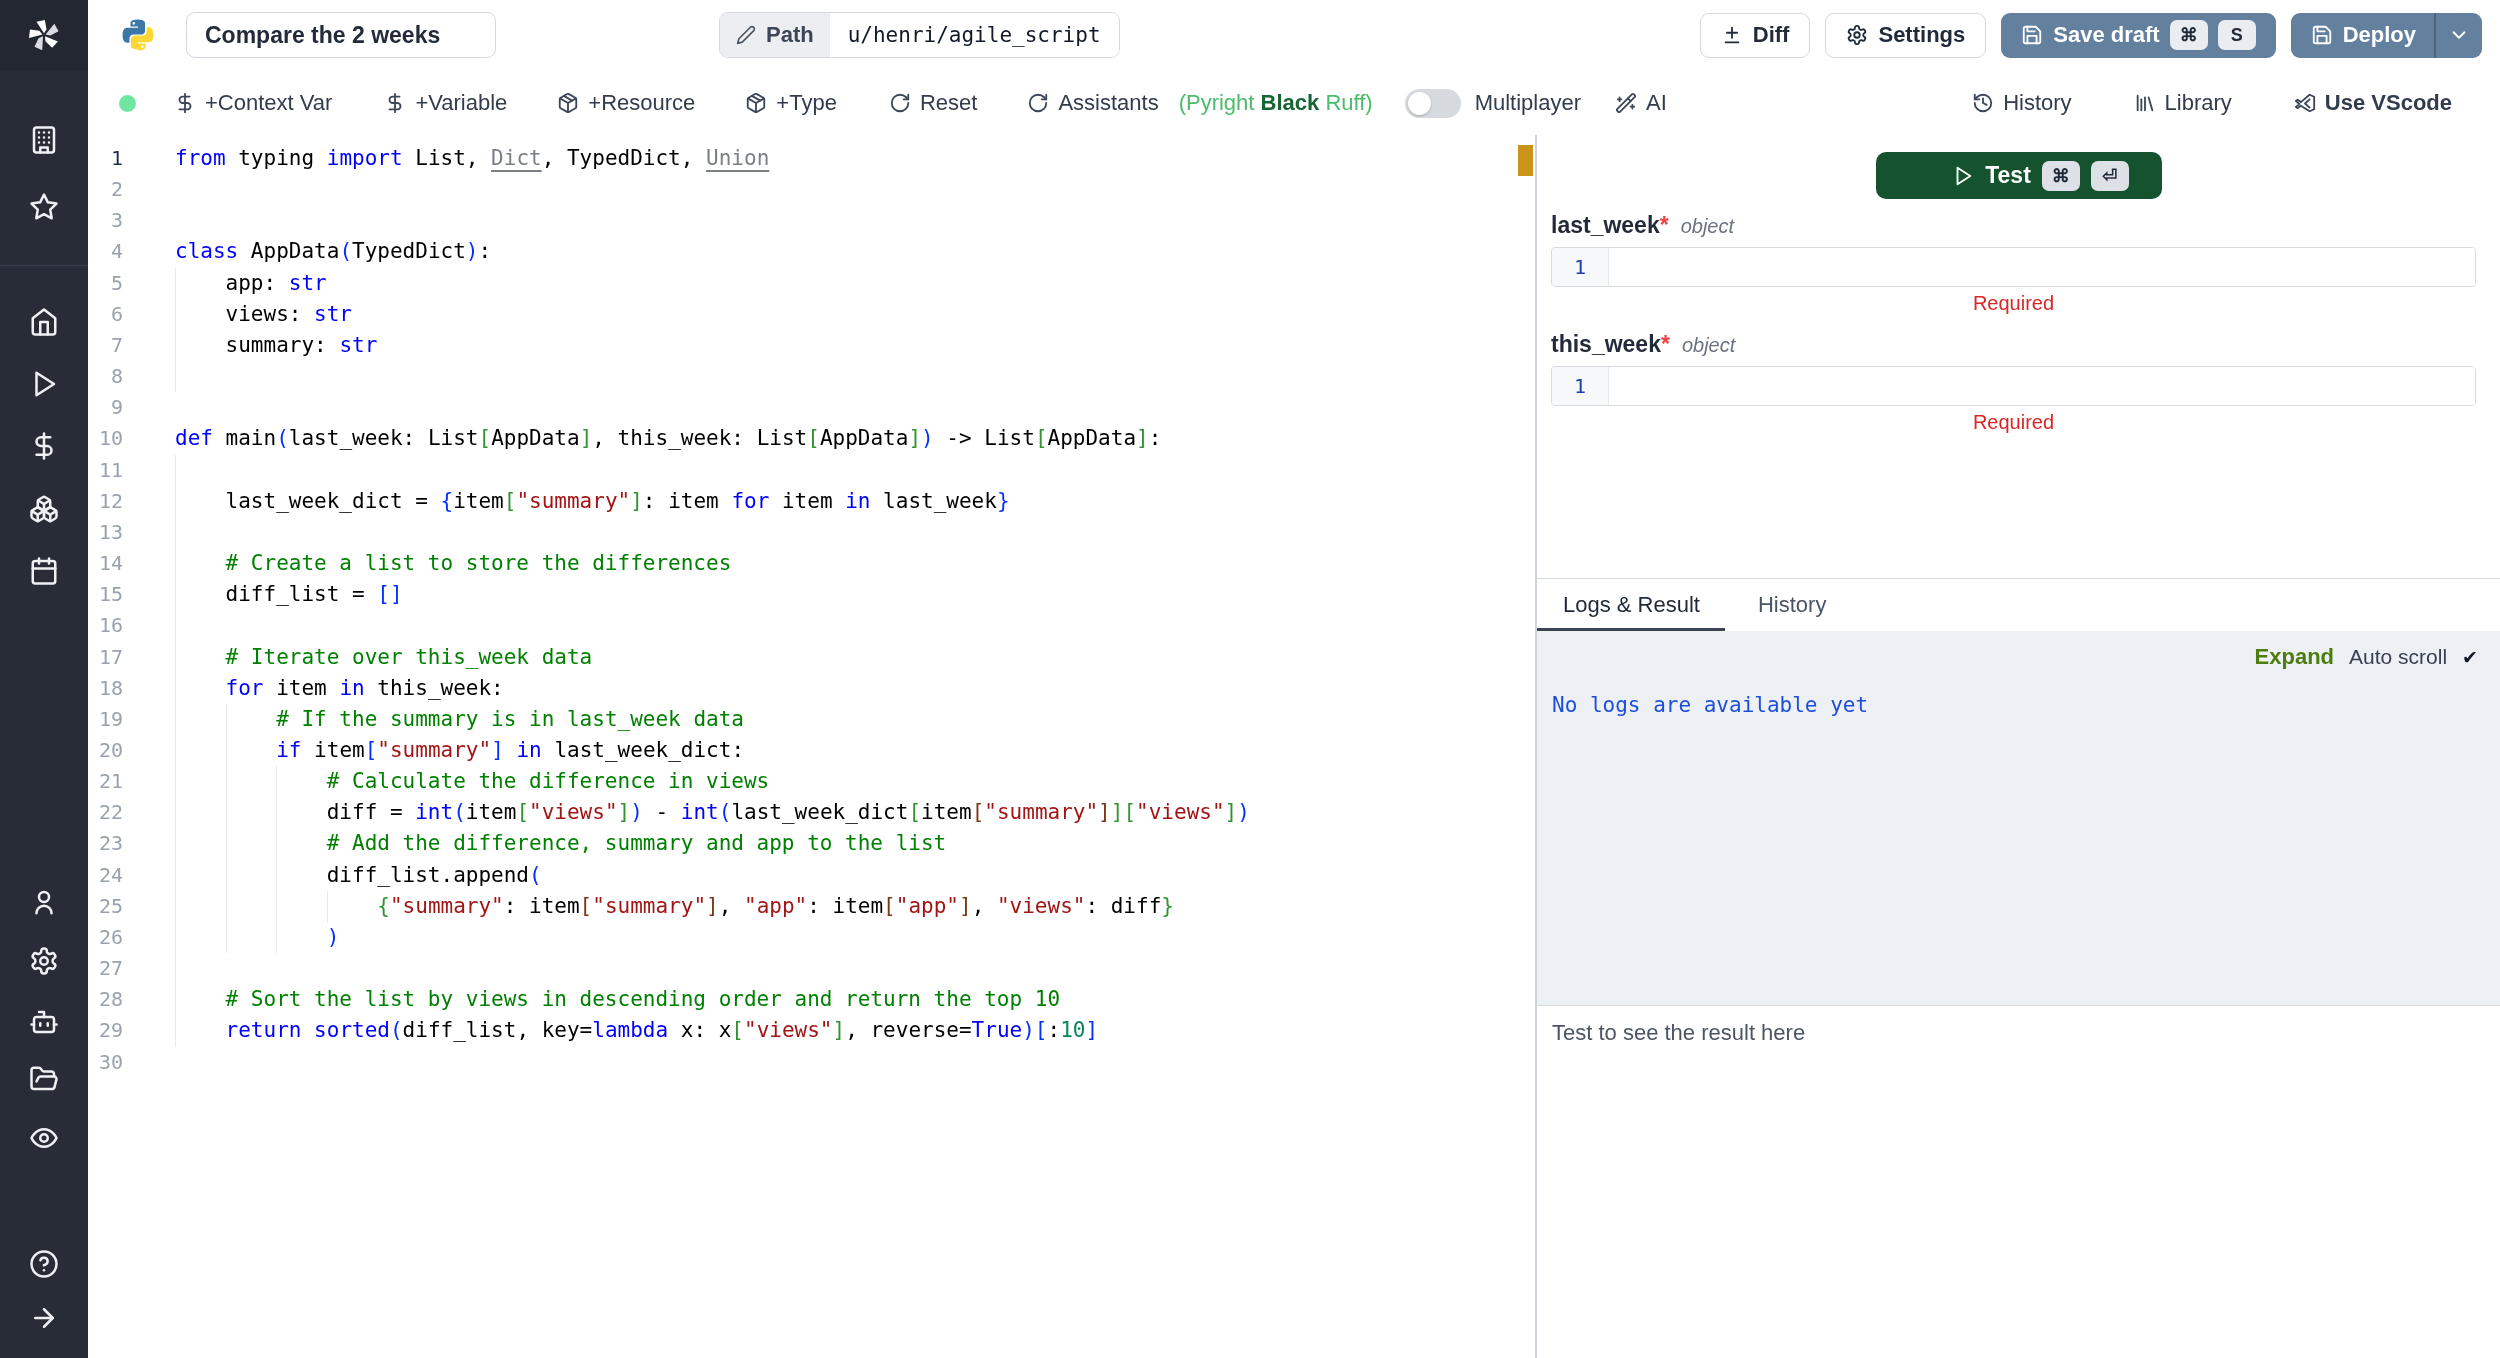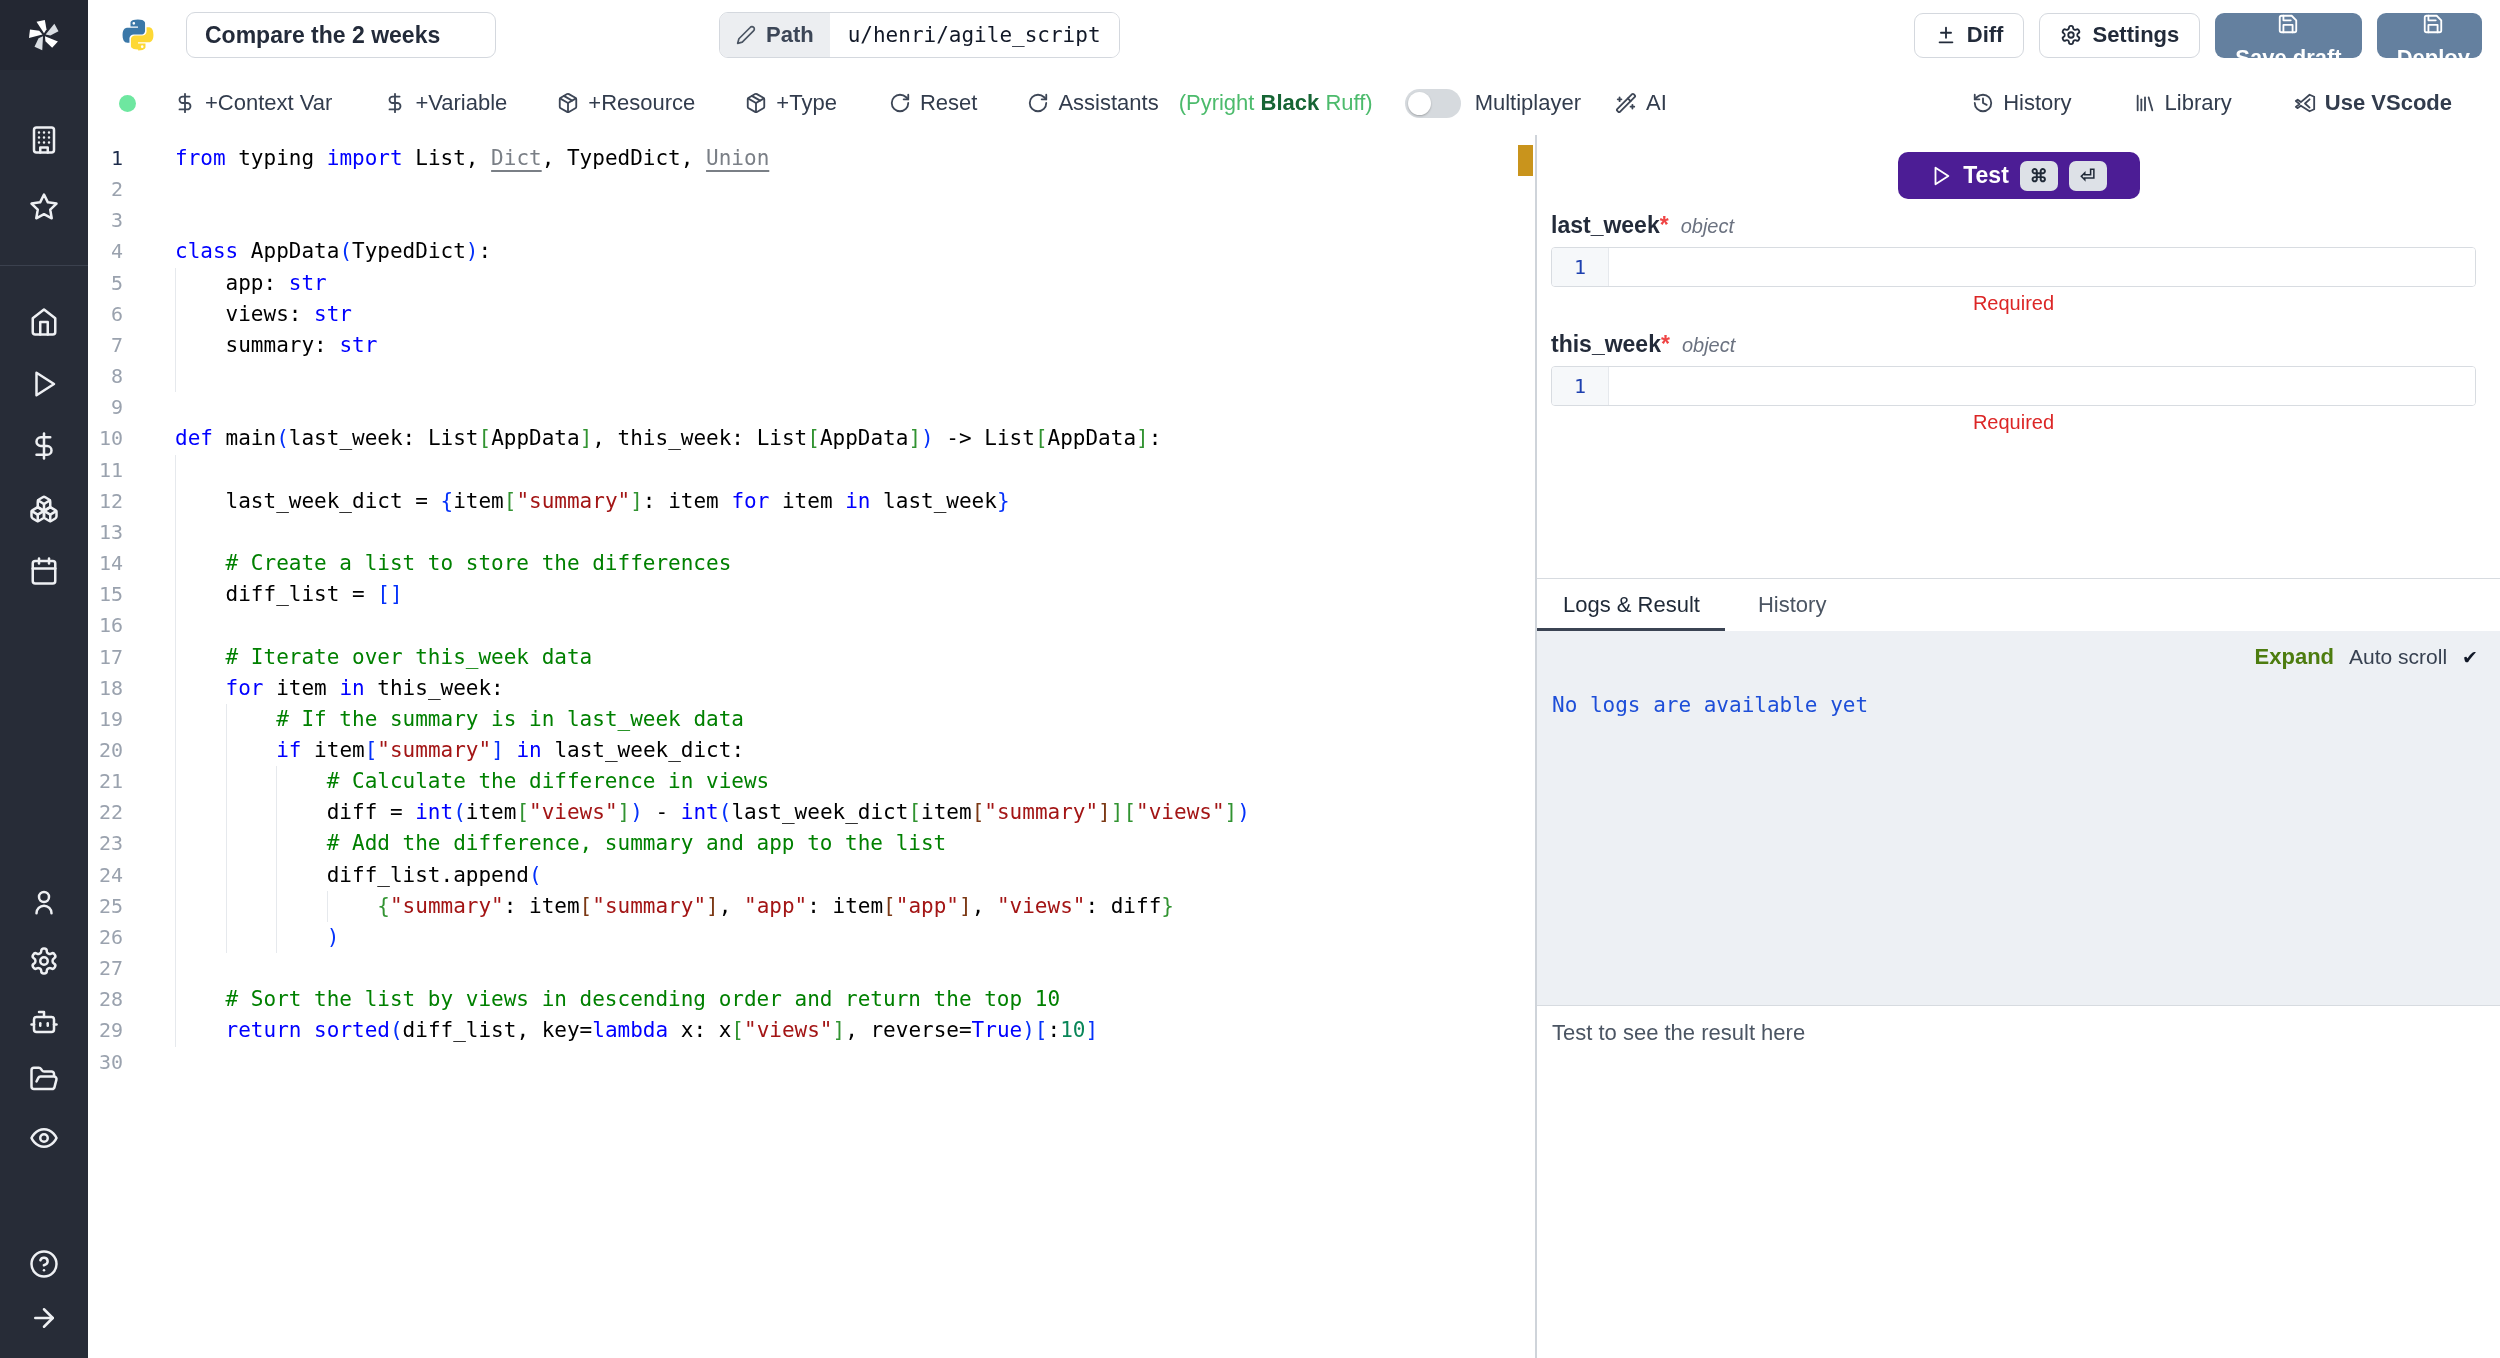--- a/index.html
+++ b/index.html
@@ -17,21 +17,21 @@
   .topbar{position:absolute;left:88px;top:0;width:2412px;height:70px;background:#fff;display:flex;align-items:center;}
   .pylogo{margin-left:32px;width:36px;height:36px;flex:none;}
   .title-box{margin-left:30px;width:272px;height:44px;border:1px solid #d4d8de;border-radius:9px;display:flex;align-items:center;padding:0 18px;font-size:23px;font-weight:700;color:#232b3a;background:#fff;}
   .path-group{margin-left:223px;height:44px;display:flex;align-items:stretch;border:1px solid #d4d8de;border-radius:9px;overflow:hidden;}
   .path-label{display:flex;align-items:center;gap:10px;background:#eceef1;padding:0 16px;font-size:22px;font-weight:600;color:#3c4657;cursor:pointer;}
   .path-label svg{width:20px;height:20px;color:#4b5563;}
   .path-value{display:flex;align-items:center;padding:0 18px;background:#fff;font-family:"DejaVu Sans Mono",monospace;font-size:21px;color:#111827;min-width:230px;}
   .tb-actions{margin-left:auto;margin-right:18px;display:flex;align-items:center;gap:15px;}
   .btn{height:45px;display:flex;align-items:center;gap:10px;border:1px solid #d4d8de;border-radius:9px;background:#fff;padding:0 20px;font-size:22px;font-weight:600;color:#222b3a;cursor:pointer;}
   .btn svg{width:22px;height:22px;}
-  .btn-blue{background:#64809f;border:none;color:#fff;flex-direction:column;}
+  .btn-blue{background:#64809f;border:none;color:#fff;}
   .kbd{min-width:30px;height:30px;border-radius:7px;background:#e9ecf0;color:#1f2937;display:flex;align-items:center;justify-content:center;font-size:18px;font-weight:600;padding:0 4px;}
   .deploy-sep{width:2px;height:45px;background:rgba(0,0,0,.22);margin:0 2px 0 8px;}
 
   
   .toolbar{position:absolute;left:88px;top:70px;width:2412px;height:66px;background:#fff;border-bottom:1px solid #e2e5e9;display:flex;align-items:center;font-size:22px;color:#323c4d;}
   .titem{display:flex;align-items:center;gap:9px;font-weight:500;cursor:pointer;white-space:nowrap;}
   .titem svg{width:22px;height:22px;color:#3d4656;}
   .status-dot{margin-left:31px;width:17px;height:17px;border-radius:50%;background:#6ee7a0;flex:none;}
   .lint{font-weight:500;white-space:nowrap;}
   .lint .lg{color:#4cbb6c;}
@@ -52,21 +52,21 @@
   .t-b1{color:#0431fa;} .t-b2{color:#319331;} .t-b3{color:#7b3814;}
   .t-g{color:#7a7f86;text-decoration-line:underline;text-decoration-style:wavy;text-decoration-color:#c9a227;text-decoration-thickness:1px;text-underline-offset:5px;text-decoration:underline;}
 
   
   .ruler{position:absolute;left:1484px;top:136px;width:51px;height:1222px;background:#fff;}
   .warn-marker{position:absolute;left:34px;top:9px;width:15px;height:31px;background:#c9941c;}
   .vdiv{position:absolute;left:1535px;top:135px;width:2px;height:1223px;background:#cfd4da;}
 
   
   .rp{position:absolute;left:1537px;top:135px;width:963px;height:1223px;background:#fff;}
-  .test-btn{width:242px;height:47px;margin:17px auto 0;background:#4c1d95;border-radius:10px;display:flex;align-items:center;justify-content:center;gap:11px;color:#fff;cursor:pointer;}
+  .test-btn{width:242px;height:47px;margin:17px auto 0;background:#14532d;border-radius:10px;display:flex;align-items:center;justify-content:center;gap:11px;color:#fff;cursor:pointer;padding-left:44px;}
   .test-btn svg{width:22px;height:22px;}
   .test-btn .lbl{font-size:23px;font-weight:600;}
   .test-btn .kbd{background:#dde1e7;}
   .rp-args{padding:0 24px 0 14px;}
   .arg-label{display:flex;align-items:baseline;margin-top:13px;}
   .arg-name{font-size:23px;font-weight:700;color:#232b3a;}
   .arg-star{color:#ef4444;font-size:23px;font-weight:700;}
   .arg-type{margin-left:12px;font-size:20px;font-style:italic;color:#6b7280;}
   .json-input{margin-top:8px;display:flex;height:38px;border:1px solid #d8dce1;border-radius:4px;overflow:hidden;background:#fff;}
   .ji-gutter{width:56px;flex:none;background:#f6f8fa;border-right:1px solid #e6e9ed;display:flex;align-items:center;justify-content:center;font-family:"DejaVu Sans Mono",monospace;font-size:20px;color:#1e40af;}

